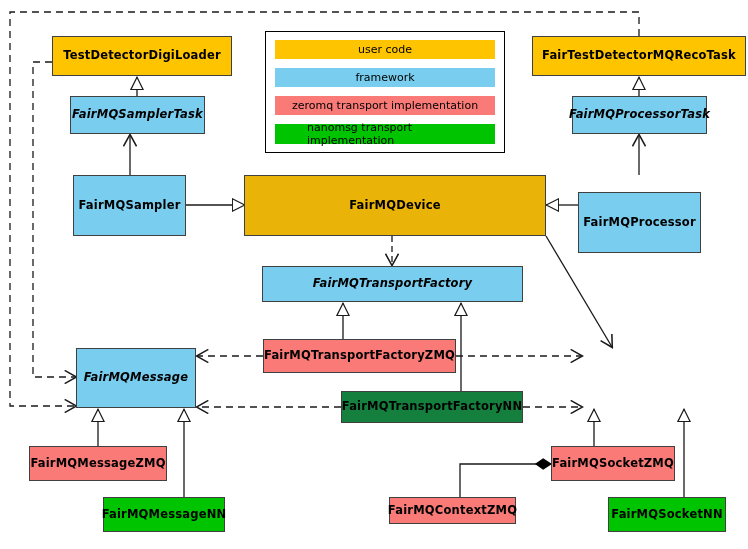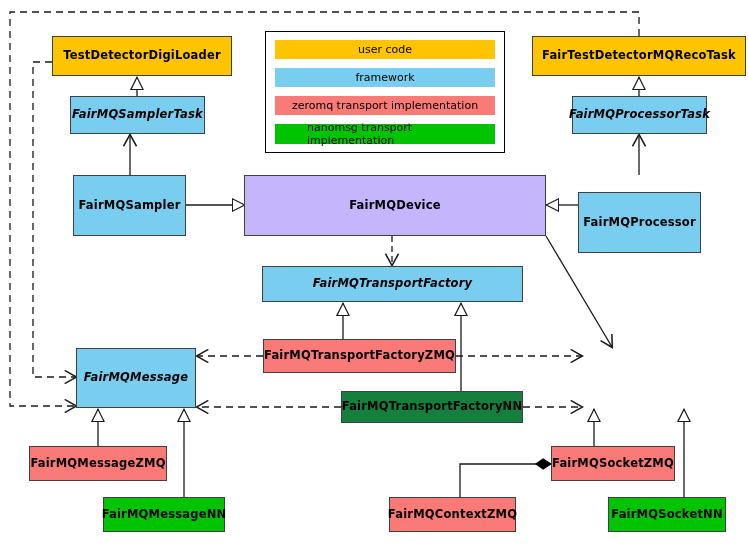--- a/index.html
+++ b/index.html
@@ -138,21 +138,21 @@
   </div>
 
   <div class="node italic" style="left:70px; top:96px; width:135px; height:38px; background:#79CDEE;">
     <span>FairMQSamplerTask</span>
   </div>
 
   <div class="node" style="left:73px; top:175px; width:113px; height:61px; background:#79CDEE;">
     <span>FairMQSampler</span>
   </div>
 
-  <div class="node" style="left:244px; top:175px; width:302px; height:61px; background:#c4b5fd;">
+  <div class="node" style="left:244px; top:175px; width:302px; height:61px; background:#eab308;">
     <span>FairMQDevice</span>
   </div>
 
   <div class="node" style="left:578px; top:192px; width:123px; height:61px; background:#79CDEE;">
     <span>FairMQProcessor</span>
   </div>
 
   <div class="node italic" style="left:572px; top:96px; width:135px; height:38px; background:#79CDEE;">
     <span>FairMQProcessorTask</span>
   </div>
@@ -187,17 +187,17 @@
   </div>
 
   <div class="node" style="left:551px; top:446px; width:124px; height:35px; background:#FA7A77;">
     <span>FairMQSocketZMQ</span>
   </div>
 
   <div class="node" style="left:608px; top:497px; width:118px; height:35px; background:#00C400;">
     <span>FairMQSocketNN</span>
   </div>
 
-  <div class="node" style="left:389px; top:497px; width:127px; height:35px; background:#FA7A77;">
+  <div class="node" style="left:389px; top:497px; width:127px; height:27px; background:#FA7A77;">
     <span>FairMQContextZMQ</span>
   </div>
 
 </div>
 
 </body></html>

